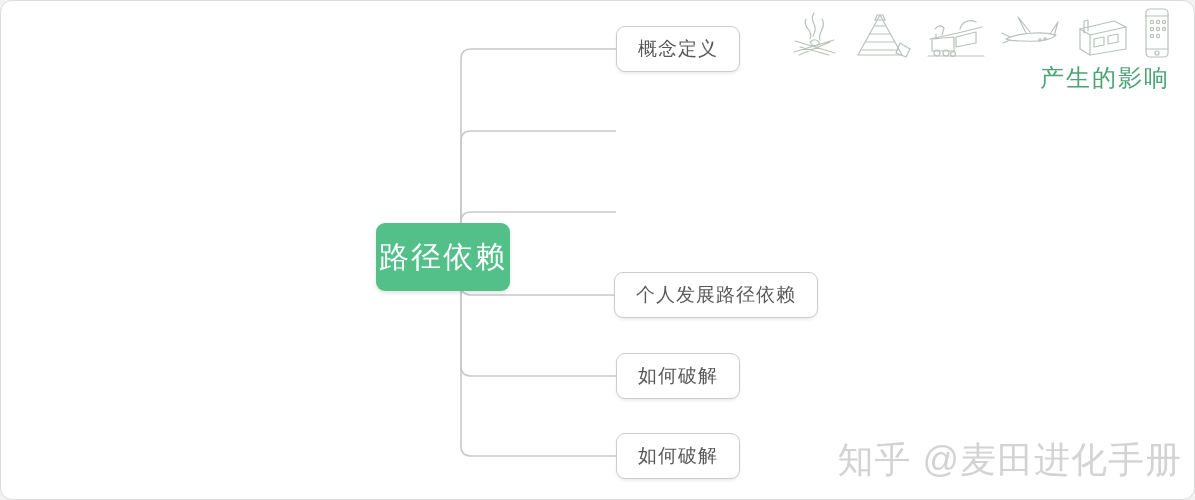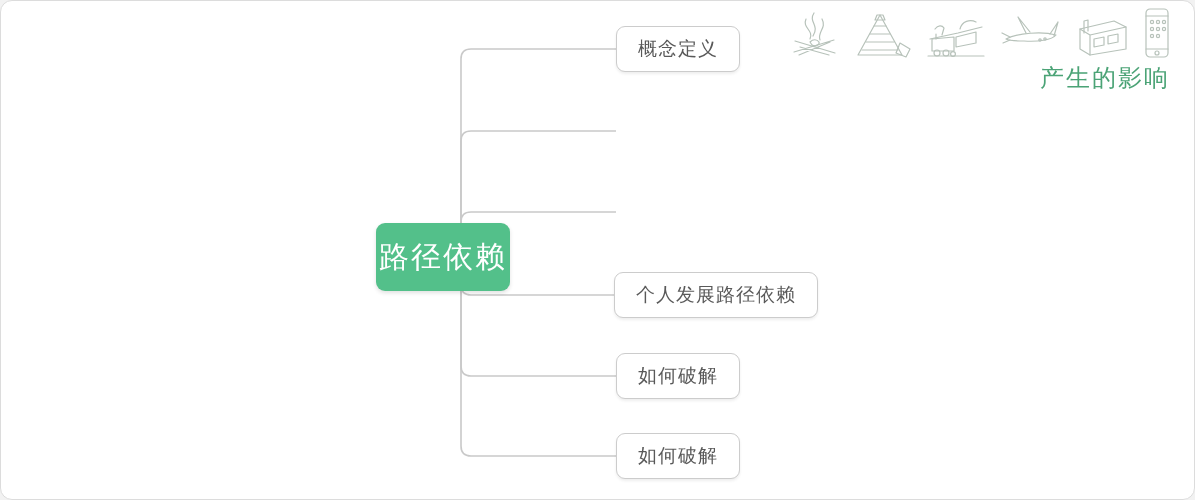--- a/index.html
+++ b/index.html
@@ -123,14 +123,15 @@
       <circle cx="10" cy="22" r="1.6"></circle>
         <circle cx="16" cy="22" r="1.6"></circle>
         <circle cx="22" cy="22" r="1.6"></circle>
       <circle cx="10" cy="29" r="1.6"></circle>
         <circle cx="16" cy="29" r="1.6"></circle>
     </svg>
   </div>
 
   <div class="brand">产生的影响</div>
 
+  <div class="watermark">知乎 @麦田进化手册</div>
 
 </div>
 
 </body></html>

